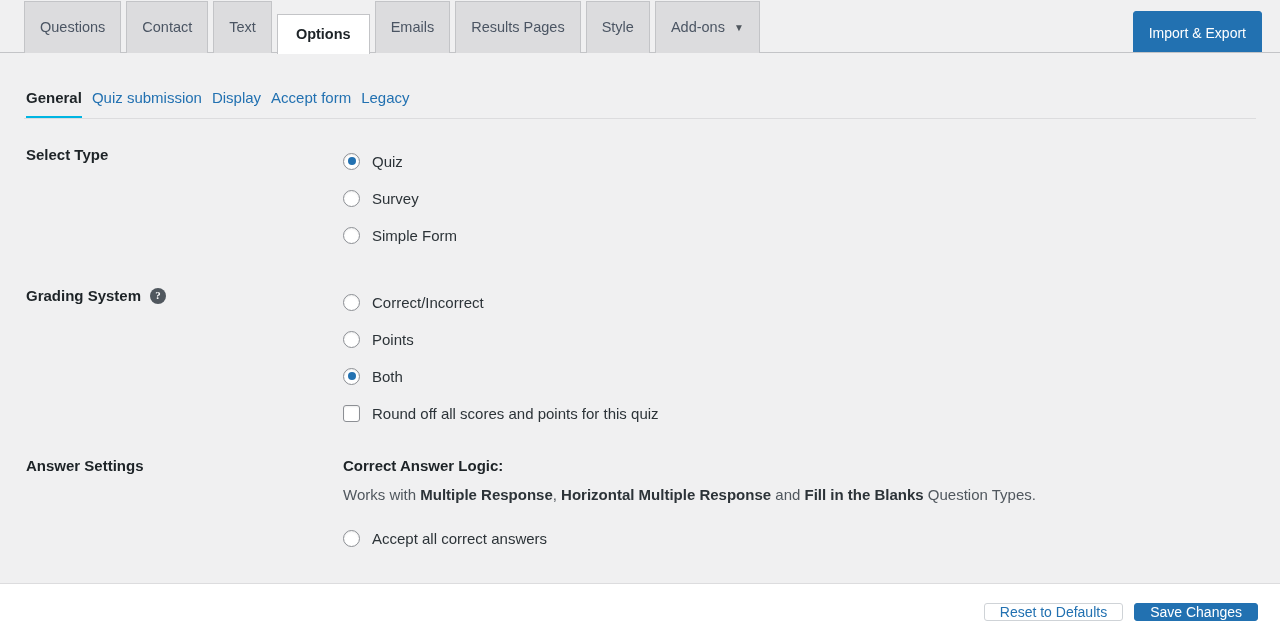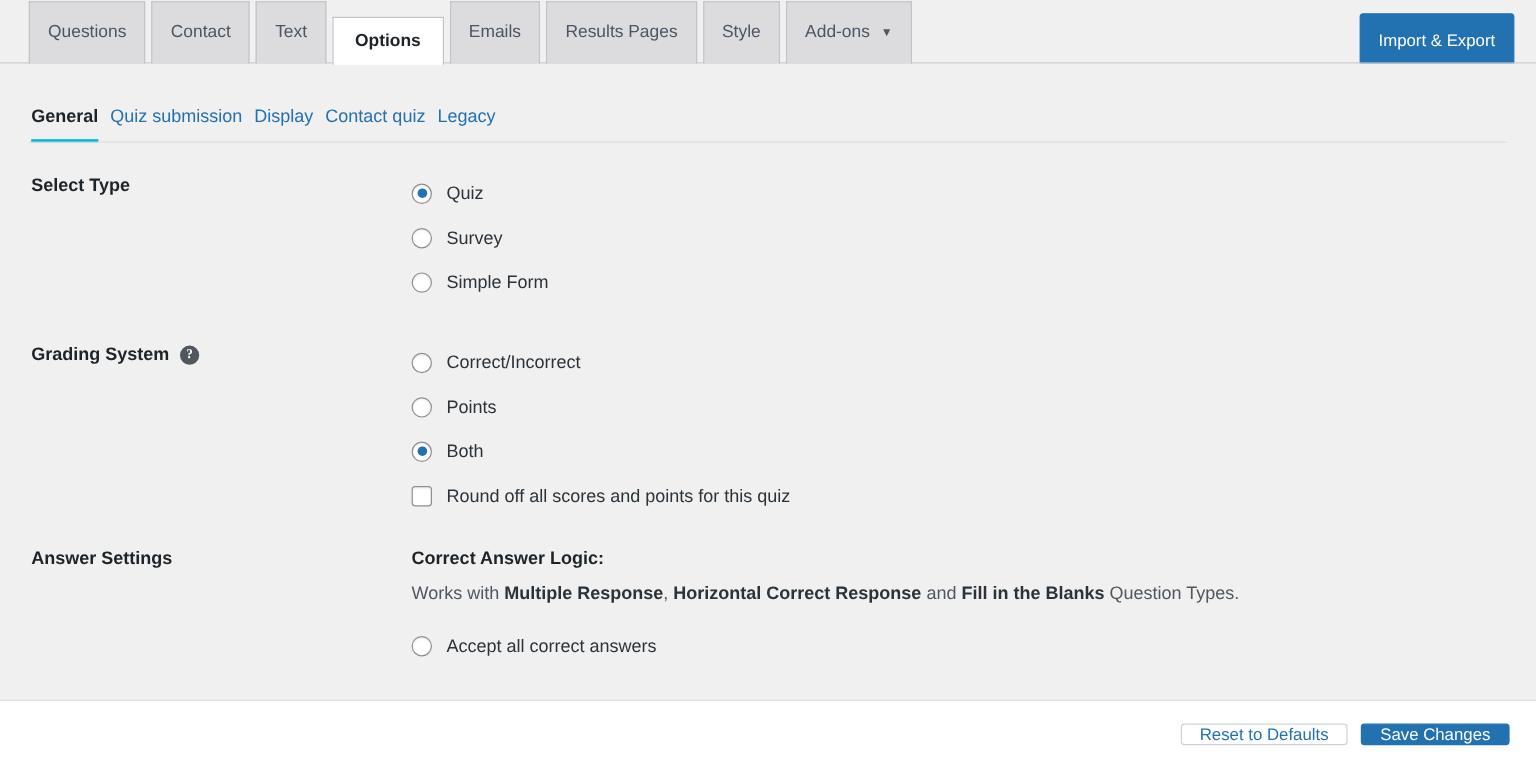--- a/index.html
+++ b/index.html
@@ -337,21 +337,21 @@
           <span class="caret">▼</span>
         </div>
       </div>
     <div class="import-export">Import &amp; Export</div>
   </div>
 
   <div class="subnav" id="subnav-host">
       <div class="subnav-item active">General</div>
       <div class="subnav-item">Quiz submission</div>
       <div class="subnav-item">Display</div>
-      <div class="subnav-item">Contact quiz</div>
+      <div class="subnav-item">Accept form</div>
       <div class="subnav-item">Legacy</div>
     </div>
 
   <div class="content">
 
     <div class="row">
       <div class="row-label">
         <span>Select Type</span>
       </div>
       <div class="row-fields" id="select-type-options">
@@ -398,21 +398,21 @@
     </div>
 
     <div class="section-spacer-sm"></div>
 
     <div class="row">
       <div class="row-label">
         <span>Answer Settings</span>
       </div>
       <div class="row-fields">
         <div class="field-title">Correct Answer Logic:</div>
-        <div class="field-desc" id="logic-desc"><span>Works with </span><b>Multiple Response</b><span>, </span><b>Horizontal Correct Response</b><span> and </span><b>Fill in the Blanks</b><span> Question Types.</span></div>
+        <div class="field-desc" id="logic-desc"><span>Works with </span><b>Multiple Response</b><span>, </span><b>Horizontal Multiple Response</b><span> and </span><b>Fill in the Blanks</b><span> Question Types.</span></div>
         <div id="answer-options">
             <div class="choice">
               <span class="radio"></span>
               <span class="choice-label">Accept all correct answers</span>
             </div>
           </div>
       </div>
     </div>
 
     <div class="footer">

